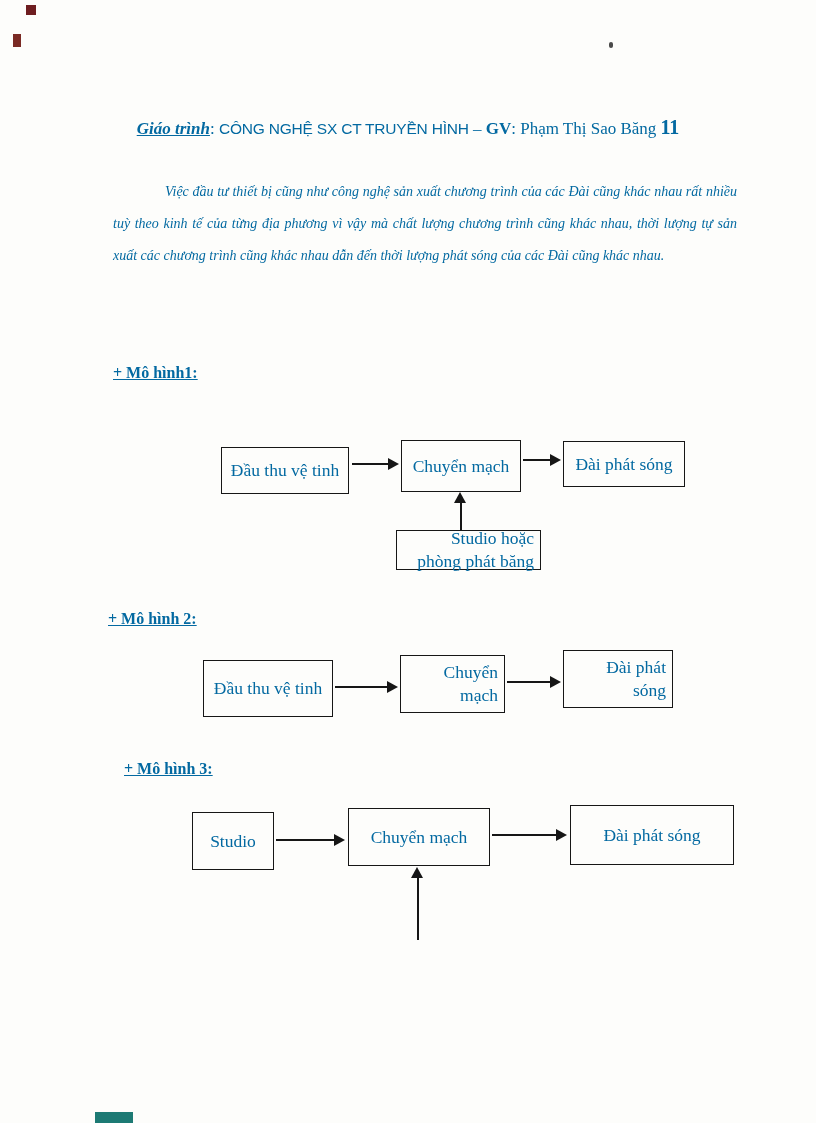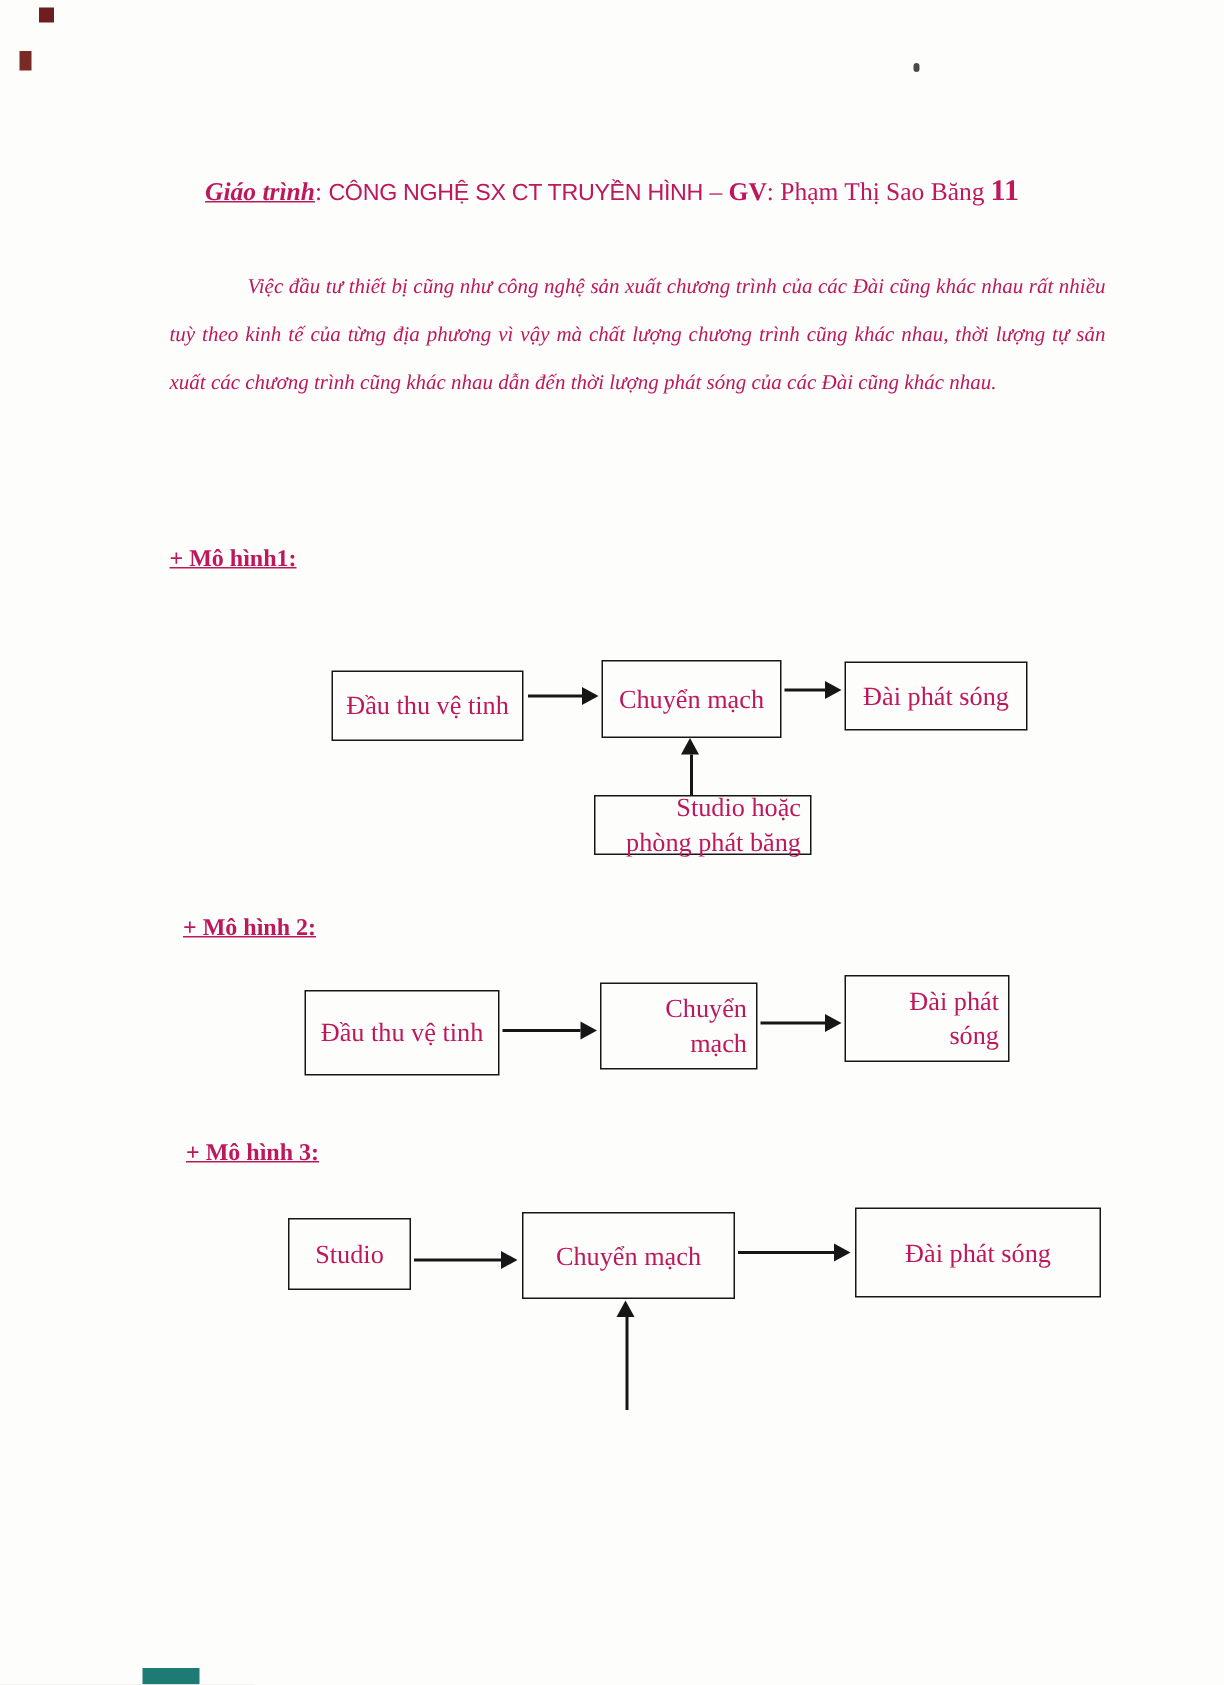--- a/index.html
+++ b/index.html
@@ -8,21 +8,21 @@
     background: #e9e9e9;
   }
   .page {
     position: relative;
     width: 816px;
     height: 1123px;
     margin: 0 auto;
     background: #fdfdfb;
     overflow: hidden;
     font-family: "Liberation Serif", serif;
-    color: #be185d;
+    color: #0369a1;
   }
 
   
   .artifact { position: absolute; }
   .art-tl-1 { left: 26px; top: 5px;  width: 10px; height: 10px; background: #6e1d20; }
   .art-tl-2 { left: 13px; top: 34px; width: 8px;  height: 13px; background: #7a2a24; }
   .art-dot  { left: 609px; top: 42px; width: 4px; height: 6px; background: #4a4a4a; border-radius: 2px; }
   .art-bl   { left: 95px; top: 1112px; width: 38px; height: 11px; background: #1d7a74; }
 
   
@@ -68,21 +68,21 @@
 
   
   .model-heading {
     position: absolute;
     font-size: 16px;
     font-weight: bold;
     text-decoration: underline;
     white-space: nowrap;
   }
   .mh1 { left: 113px; top: 364px; }
-  .mh2 { left: 122px; top: 610px; text-align: right; }
+  .mh2 { left: 108px; top: 610px; text-align: right; }
   .mh3 { left: 124px; top: 760px; }
 
   
   .dbox {
     position: absolute;
     border: 1.6px solid #161616;
     display: flex;
     align-items: center;
     justify-content: center;
     text-align: right;
@@ -123,21 +123,21 @@
   .m1-av { left: 460px; top: 503px; height: 27px; }
 
   
   .m2-input  { left: 203px; top: 660px; width: 130px; height: 57px; }
   .m2-switch { left: 400px; top: 655px; width: 105px; height: 58px; }
   .m2-output { left: 563px; top: 650px; width: 110px; height: 58px; }
   .m2-a1 { left: 335px; top: 686px; width: 52px; }
   .m2-a2 { left: 507px; top: 681px; width: 43px; }
 
   
-  .m3-input  { left: 192px; top: 812px; width: 82px;  height: 48px; }
+  .m3-input  { left: 192px; top: 812px; width: 82px;  height: 58px; }
   .m3-switch { left: 348px; top: 808px; width: 142px; height: 58px; }
   .m3-output { left: 570px; top: 805px; width: 164px; height: 60px; }
   .m3-source { left: 343px; top: 940px; width: 162px; height: 78px; }
   .m3-a1 { left: 276px; top: 839px; width: 58px; }
   .m3-a2 { left: 492px; top: 834px; width: 64px; }
   .m3-av { left: 417px; top: 878px; height: 62px; }
 </style>
 </head>
 <body>
 

